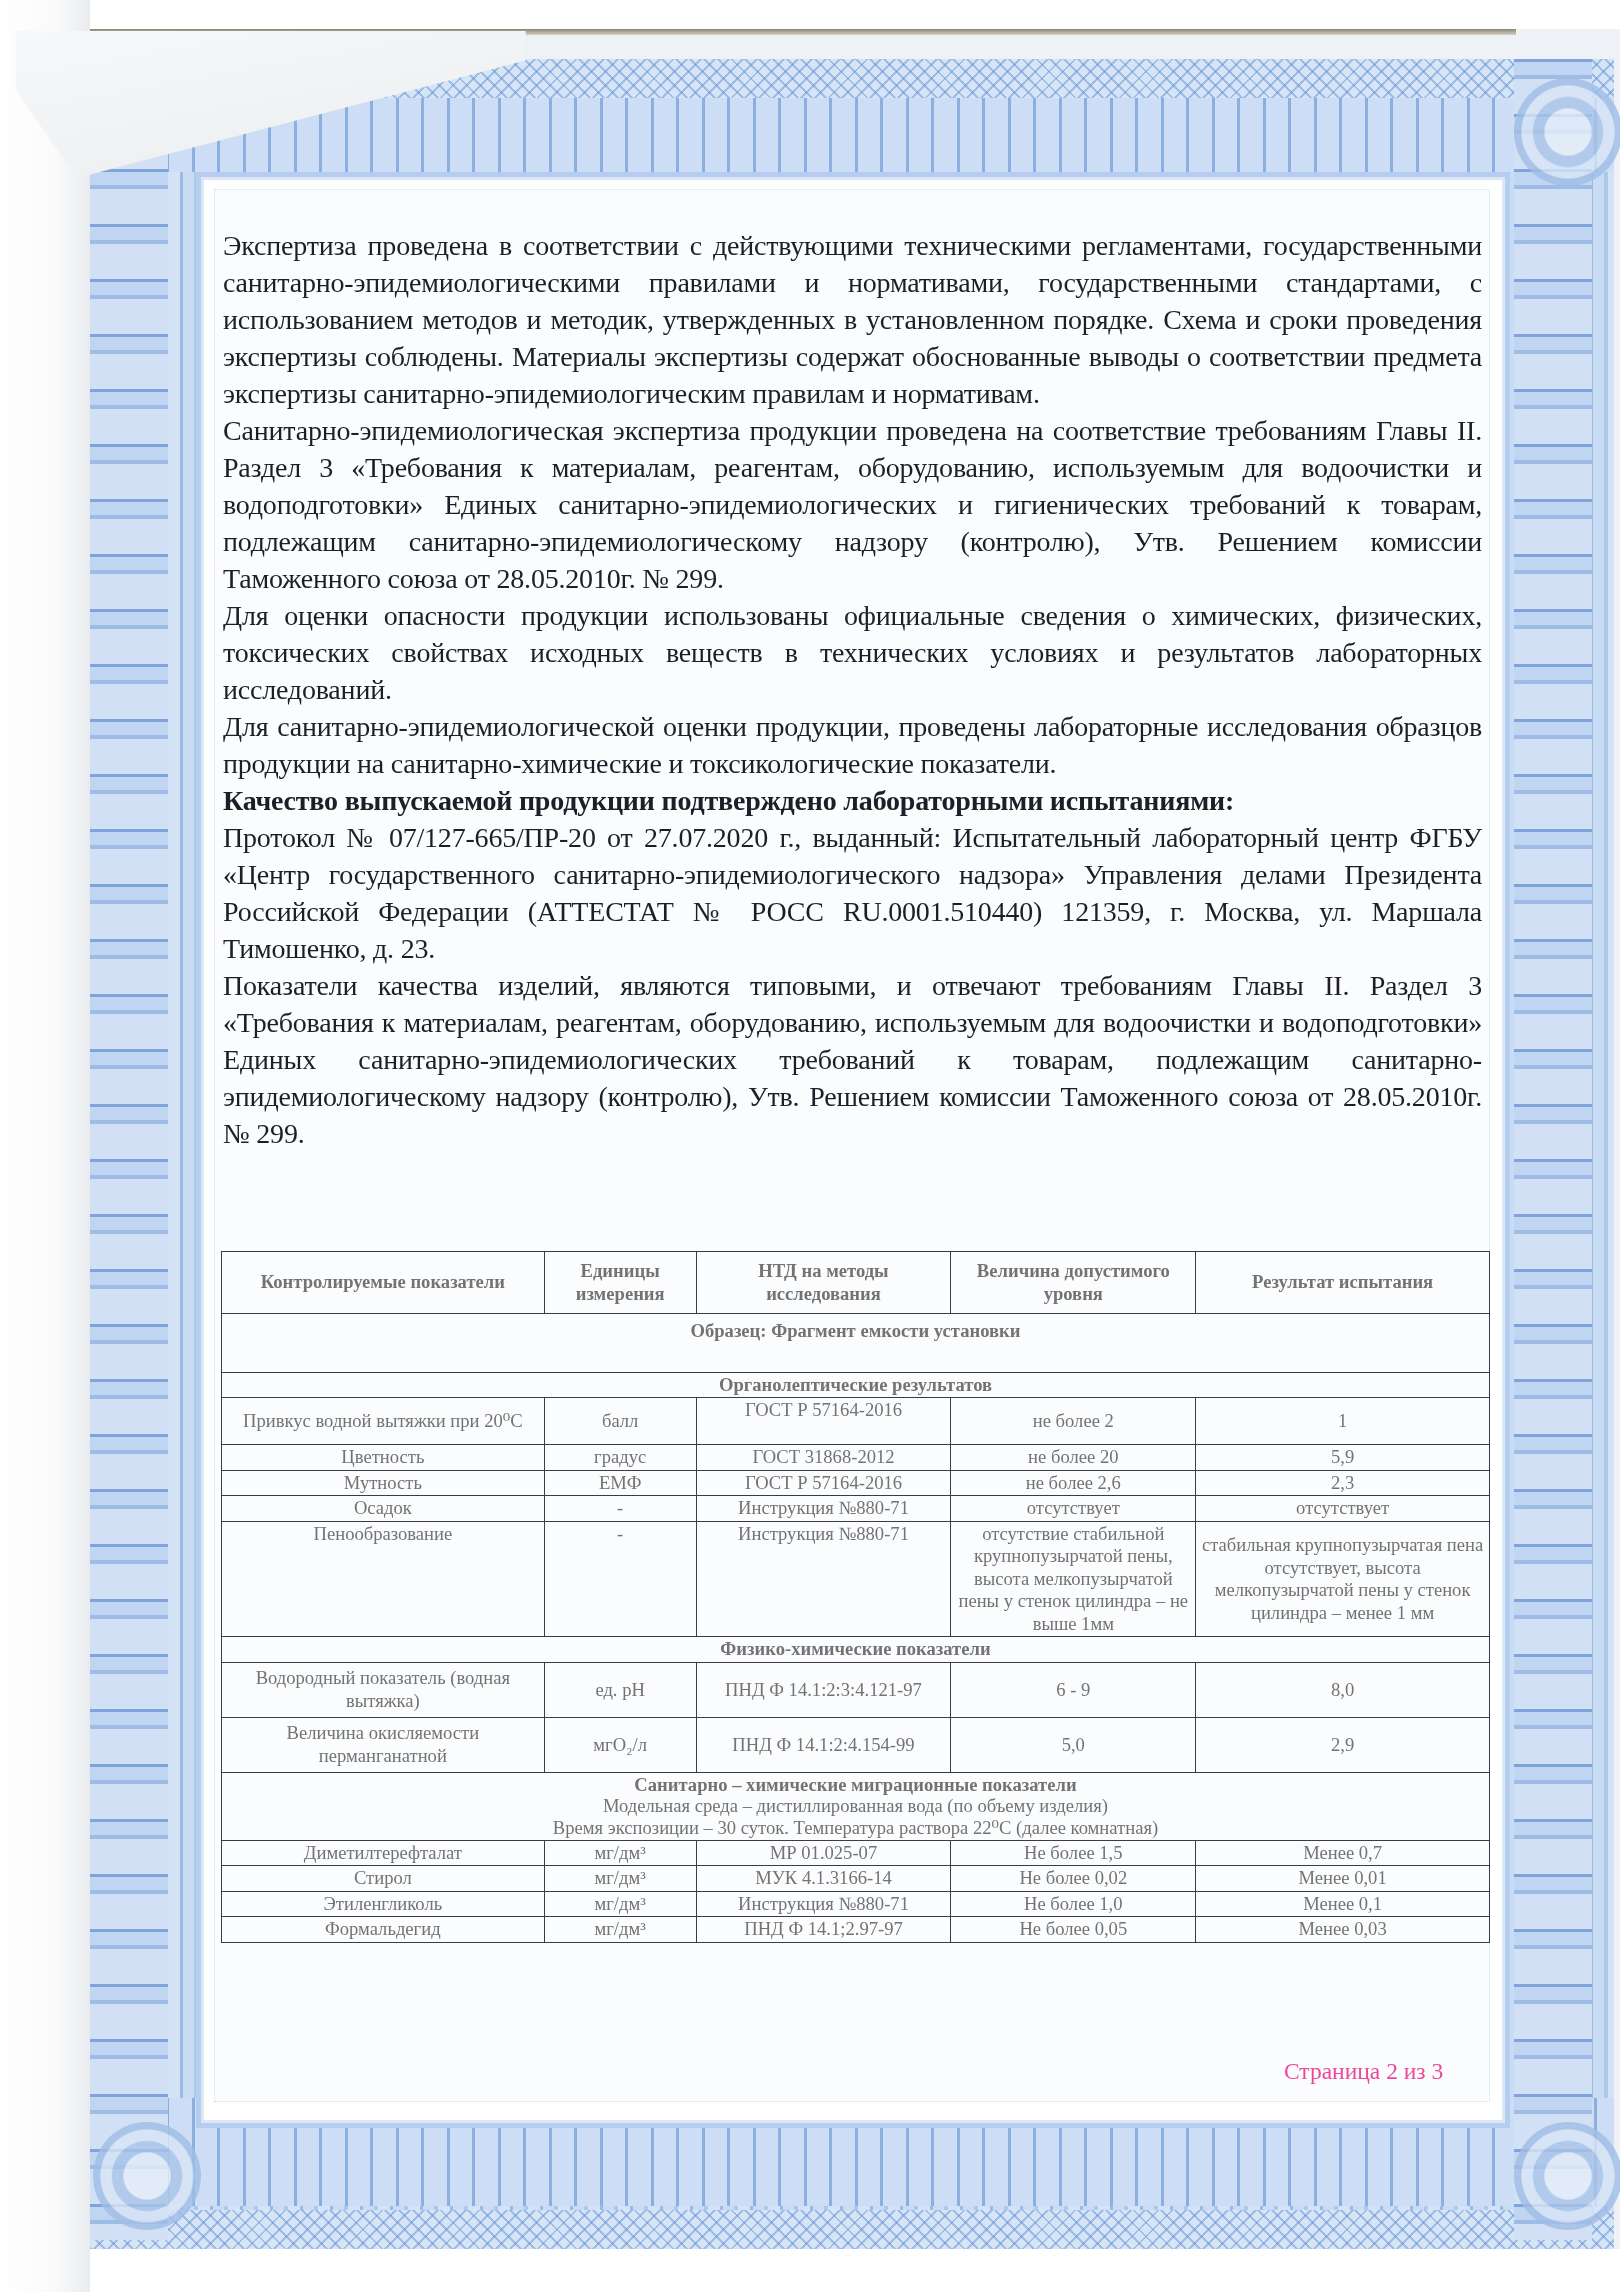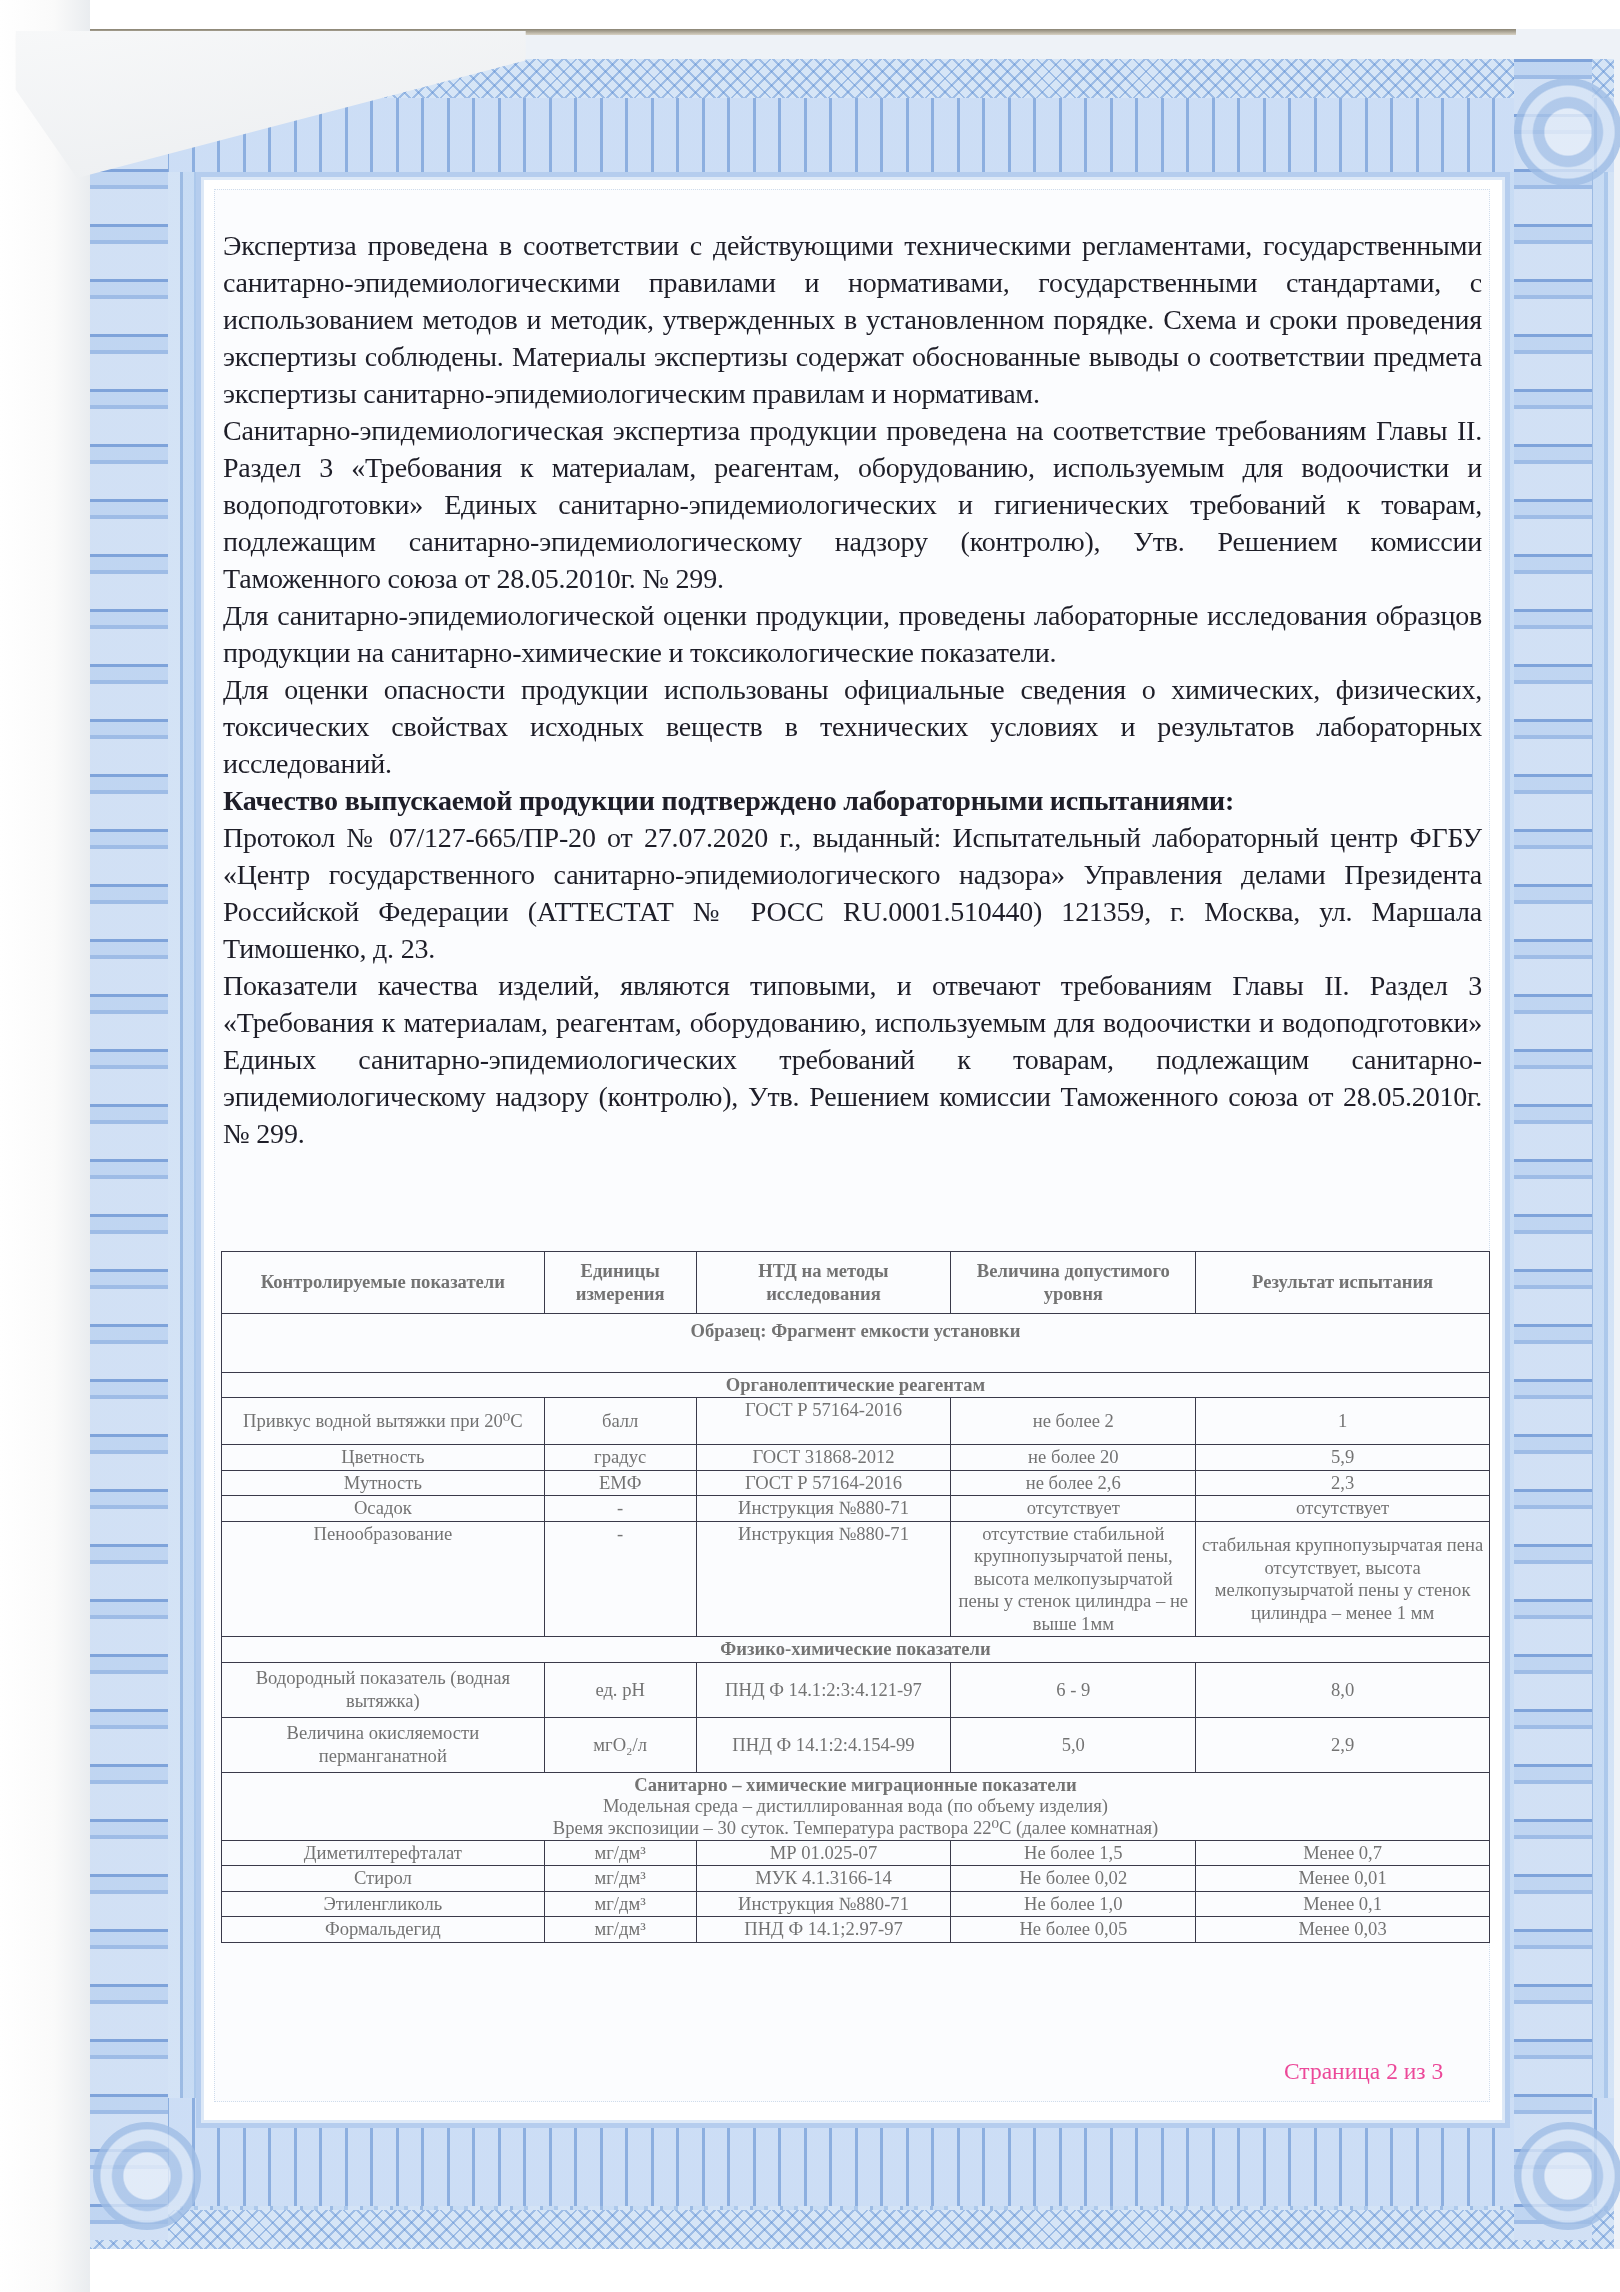--- a/index.html
+++ b/index.html
@@ -94,22 +94,22 @@
 <div class="corner" style="left:1514px;top:2122px"></div>
 <div class="corner" style="left:1514px;top:78px"></div>
 <div class="inner-frame"></div>
 <div class="content-area"></div>
 <div class="top-shadow"></div>
 <div class="page-curl"></div>
 
 <div class="doc">
   <p class="para">Экспертиза проведена в соответствии с действующими техническими регламентами, государственными санитарно-эпидемиологическими правилами и нормативами, государственными стандартами, с использованием методов и методик, утвержденных в установленном порядке. Схема и сроки проведения экспертизы соблюдены. Материалы экспертизы содержат обоснованные выводы о соответствии предмета экспертизы санитарно-эпидемиологическим правилам и нормативам.</p>
   <p class="para">Санитарно-эпидемиологическая экспертиза продукции проведена на соответствие требованиям Главы II. Раздел 3 «Требования к материалам, реагентам, оборудованию, используемым для водоочистки и водоподготовки» Единых санитарно-эпидемиологических и гигиенических требований к товарам, подлежащим санитарно-эпидемиологическому надзору (контролю), Утв. Решением комиссии Таможенного союза от 28.05.2010г. № 299.</p>
+  <p class="para">Для оценки опасности продукции использованы официальные сведения о химических, физических, токсических свойствах исходных веществ в технических условиях и результатов лабораторных исследований.</p>
   <p class="para">Для санитарно-эпидемиологической оценки продукции, проведены лабораторные исследования образцов продукции на санитарно-химические и токсикологические показатели.</p>
-  <p class="para">Для оценки опасности продукции использованы официальные сведения о химических, физических, токсических свойствах исходных веществ в технических условиях и результатов лабораторных исследований.</p>
   <p class="para bold">Качество выпускаемой продукции подтверждено лабораторными испытаниями:</p>
   <p class="para">Протокол № 07/127-665/ПР-20 от 27.07.2020 г., выданный: Испытательный лабораторный центр ФГБУ «Центр государственного санитарно-эпидемиологического надзора» Управления делами Президента Российской Федерации (АТТЕСТАТ № РОСС RU.0001.510440) 121359, г. Москва, ул. Маршала Тимошенко, д. 23.</p>
   <p class="para">Показатели качества изделий, являются типовыми, и отвечают требованиям Главы II. Раздел 3 «Требования к материалам, реагентам, оборудованию, используемым для водоочистки и водоподготовки» Единых санитарно-эпидемиологических требований к товарам, подлежащим санитарно-эпидемиологическому надзору (контролю), Утв. Решением комиссии Таможенного союза от 28.05.2010г. № 299.</p>
 </div>
 
 <table class="results">
   <colgroup>
     <col style="width:323px">
       <col style="width:152px">
       <col style="width:255px">
@@ -124,21 +124,21 @@
       <th>Величина допустимого уровня</th>
       <th>Результат испытания</th>
     </tr>
   </thead>
   <tbody>
     <tr>
       <td colspan="5" class="section tall">Образец: Фрагмент емкости установки</td>
     </tr>
 
     <tr>
-      <td colspan="5" class="section">Органолептические реагентам</td>
+      <td colspan="5" class="section">Органолептические результатов</td>
     </tr>
     <tr style="height:47px">
       <td>Привкус водной вытяжки при 20⁰С</td>
       <td>балл</td>
       <td class="top">ГОСТ Р 57164-2016</td>
       <td>не более 2</td>
       <td>1</td>
     </tr>
     <tr>
       <td>Цветность</td>

